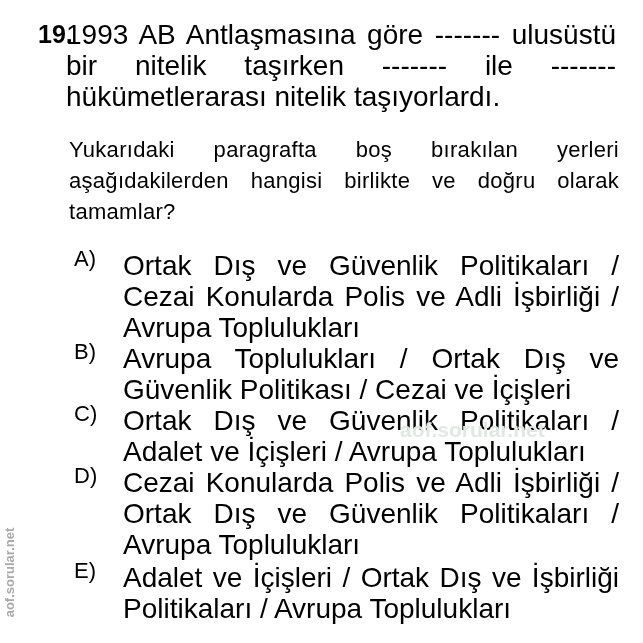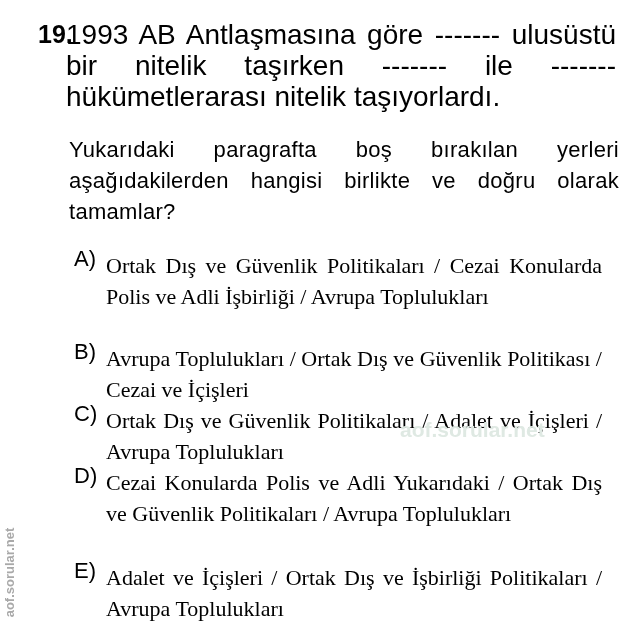--- a/index.html
+++ b/index.html
@@ -2,21 +2,21 @@
 <html><head>
   <meta charset="utf-8">
   <style>
     html, body { margin: 0; padding: 0; background: #ffffff; }
     body { width: 643px; height: 643px; position: relative; overflow: hidden; font-family: "Liberation Sans", sans-serif; color: #000; }
     .qnum { position: absolute; left: 22px; top: 20px; font-size: 25px; font-weight: bold; margin-left: 16px; }
     .stem { position: absolute; left: 66px; top: 19px; width: 550px; font-size: 28px; line-height: 31px; text-align: justify; }
     .instr { position: absolute; left: 69px; top: 134px; width: 550px; font-size: 22px; line-height: 31px; font-weight: normal; text-align: justify; letter-spacing: 0.3px; }
     .option { position: absolute; left: 74px; width: 545px; }
     .option .letter { position: absolute; left: 0; top: -4px; font-size: 22px; }
-    .option .text { position: absolute; left: 32px; width: 496px; font-size: 22px; line-height: 31px; text-align: justify; font-family: Liberation Serif, serif; }
+    .option .text { position: absolute; left: 49px; width: 496px; font-size: 28px; line-height: 31px; text-align: justify; }
     .wm-center { position: absolute; left: 400px; top: 418px; font-size: 21px; color: #dfe9e3; font-weight: bold; }
     .wm-side { position: absolute; left: -56px; top: 565px; transform: rotate(-90deg); transform-origin: center; font-size: 13px; font-weight: bold; color: #a9a9a9; width: 130px; text-align: center; }
   </style>
 </head>
 <body>
 
 <div class="qnum">19.</div>
 <div class="stem">1993 AB Antlaşmasına göre ------- ulusüstü bir nitelik taşırken ------- ile ------- hükümetlerarası nitelik taşıyorlardı.</div>
 <div class="instr">Yukarıdaki paragrafta boş bırakılan yerleri aşağıdakilerden hangisi birlikte ve doğru olarak tamamlar?</div>
 
@@ -27,21 +27,21 @@
 <div class="option" style="top:343px;">
   <span class="letter">B)</span>
   <div class="text">Avrupa Toplulukları / Ortak Dış ve Güvenlik Politikası / Cezai ve İçişleri</div>
 </div>
 <div class="option" style="top:405px;">
   <span class="letter">C)</span>
   <div class="text">Ortak Dış ve Güvenlik Politikaları / Adalet ve İçişleri / Avrupa Toplulukları</div>
 </div>
 <div class="option" style="top:467px;">
   <span class="letter">D)</span>
-  <div class="text">Cezai Konularda Polis ve Adli Yukarıdaki / Ortak Dış ve Güvenlik Politikaları / Avrupa Toplulukları</div>
+  <div class="text">Cezai Konularda Polis ve Adli İşbirliği / Ortak Dış ve Güvenlik Politikaları / Avrupa Toplulukları</div>
 </div>
 <div class="option" style="top:562px;">
   <span class="letter">E)</span>
   <div class="text">Adalet ve İçişleri / Ortak Dış ve İşbirliği Politikaları / Avrupa Toplulukları</div>
 </div>
 
 <div class="wm-center">aof.sorular.net</div>
 <div class="wm-side">aof.sorular.net</div>
 
 </body></html>

